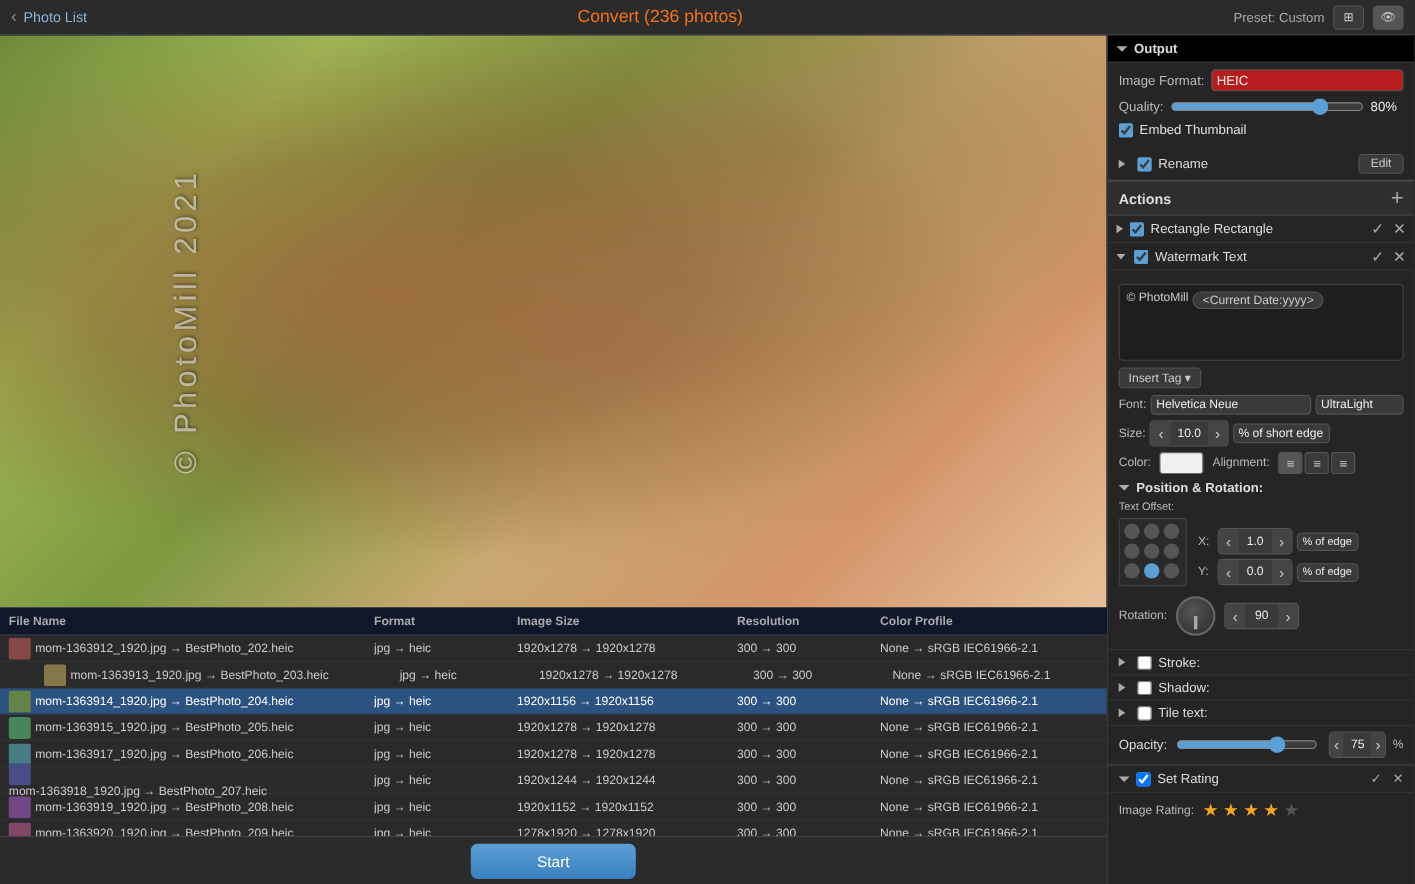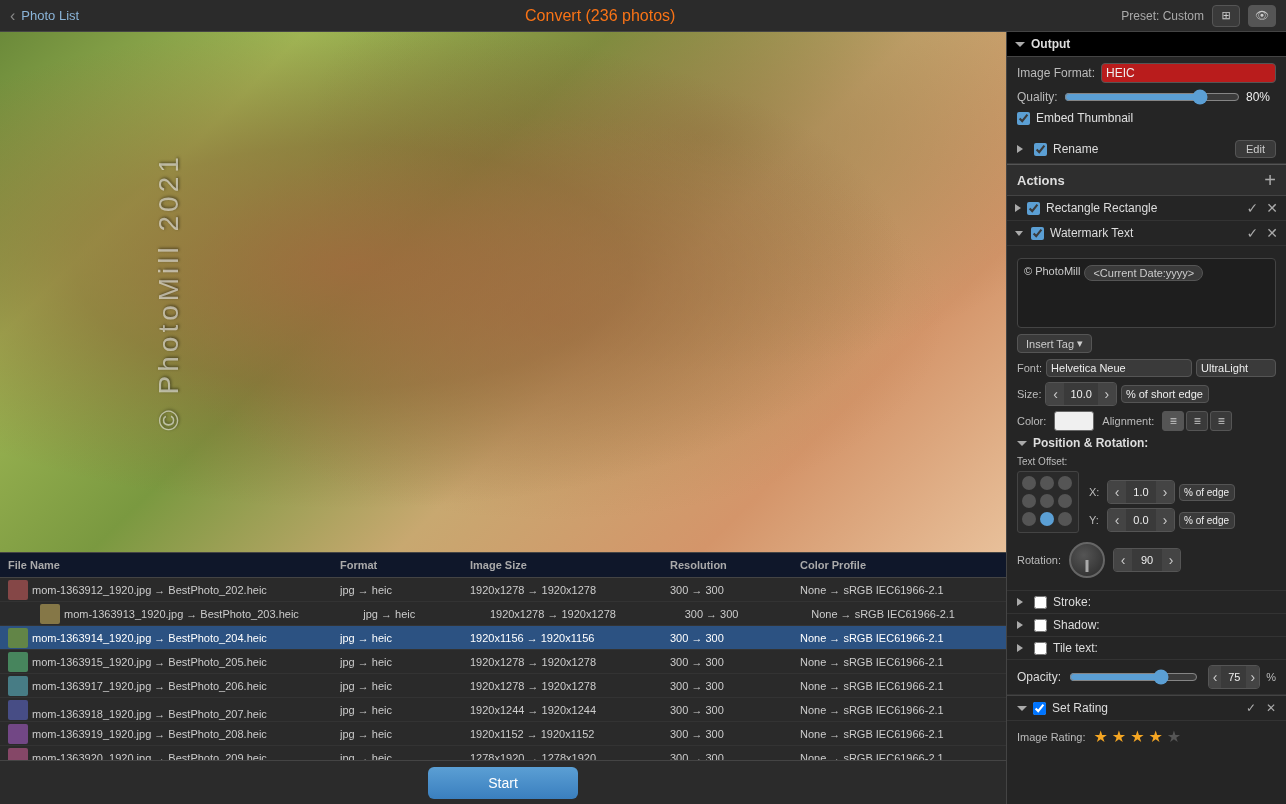--- a/index.html
+++ b/index.html
@@ -713,21 +713,21 @@
             <div class="file-row-cell col-filename" style="display: flex; align-items: center;">
               <div class="file-row-thumb" style="background: rgb(71, 124, 133);"></div>
               <span>mom-1363917_1920.jpg → BestPhoto_206.heic</span>
             </div>
             <div class="file-row-cell col-format">jpg → heic</div>
             <div class="file-row-cell col-size">1920x1278 → 1920x1278</div>
             <div class="file-row-cell col-resolution">300 → 300</div>
             <div class="file-row-cell col-profile">None → sRGB IEC61966-2.1</div>
           </div>
           <div class="file-row">
-            <div class="file-row-cell col-filename" style="display: flex; align-items: flex-end;">
+            <div class="file-row-cell col-filename" style="display: flex; align-items: flex-start; flex-direction: column;">
               <div class="file-row-thumb" style="background: rgb(71, 77, 133);"></div>
               <span>mom-1363918_1920.jpg → BestPhoto_207.heic</span>
             </div>
             <div class="file-row-cell col-format">jpg → heic</div>
             <div class="file-row-cell col-size">1920x1244 → 1920x1244</div>
             <div class="file-row-cell col-resolution">300 → 300</div>
             <div class="file-row-cell col-profile">None → sRGB IEC61966-2.1</div>
           </div>
           <div class="file-row">
             <div class="file-row-cell col-filename" style="display: flex; align-items: center;">

